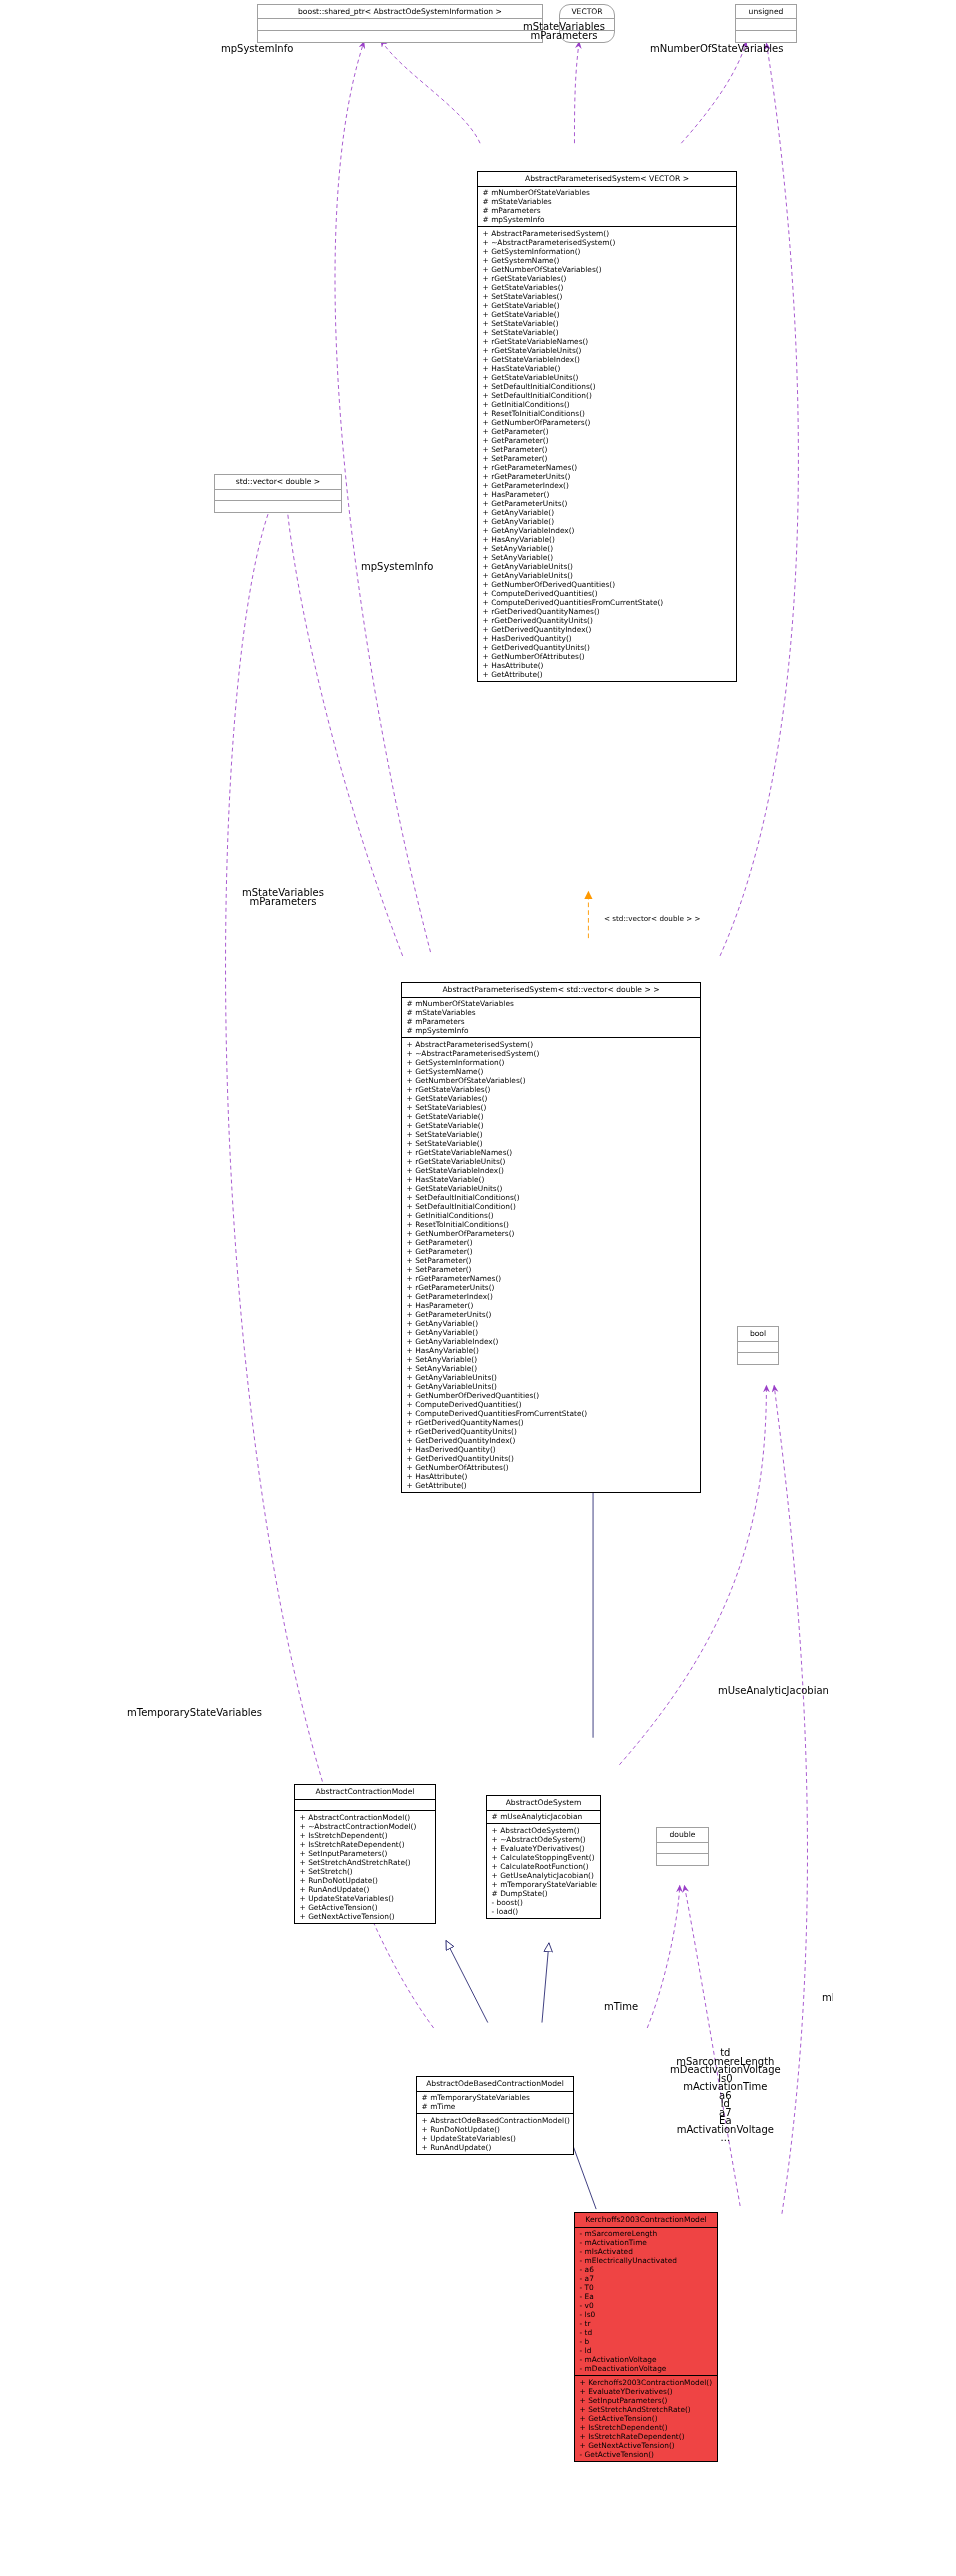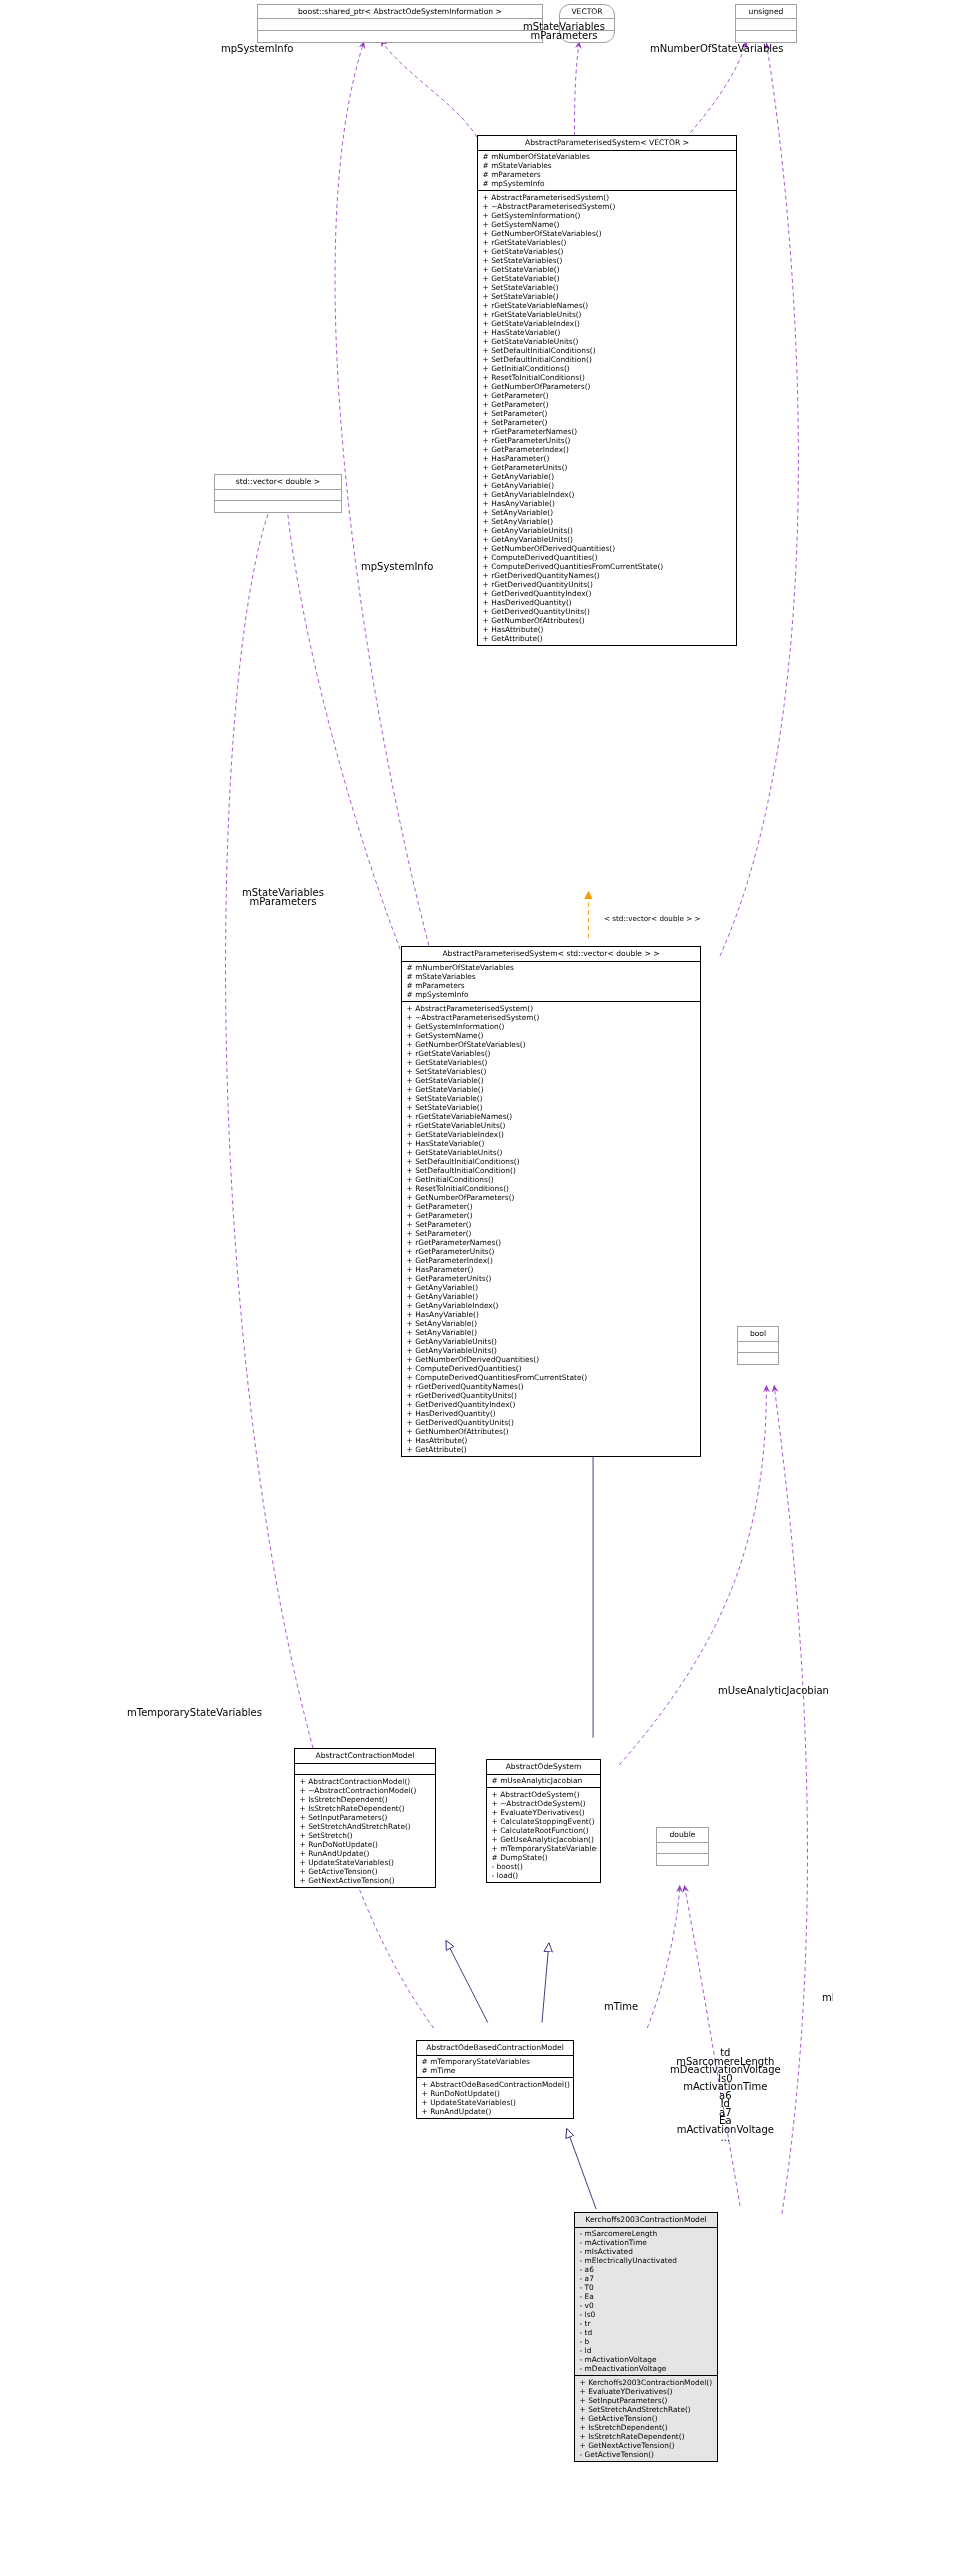--- a/index.html
+++ b/index.html
@@ -24,22 +24,22 @@
   
   .uml{
     position:absolute;
     box-sizing:border-box;
     background:#ffffff;
     border:0.8px solid #a0a0a0;
     font-size:7.4px;
     line-height:9px;
     color:#000;
   }
-  .uml.solid{border-color:#000000;}
-  .uml.hilite{background:#e5e5e5;border:0.8px solid #000;}
+  .uml.solid{border-color:#000000;margin-top:36px;}
+  .uml.hilite{background:#ef4444;border:0.8px solid #000;}
   .uml .title{
     text-align:center;
     padding:2.3px 4.6px 2.3px 4.6px;
     font-size:7.6px;
     white-space:nowrap;
     overflow:hidden;
   }
   .uml .sep{
     border-top:0.8px solid #a0a0a0;
     height:0;font-size:0;line-height:0;

